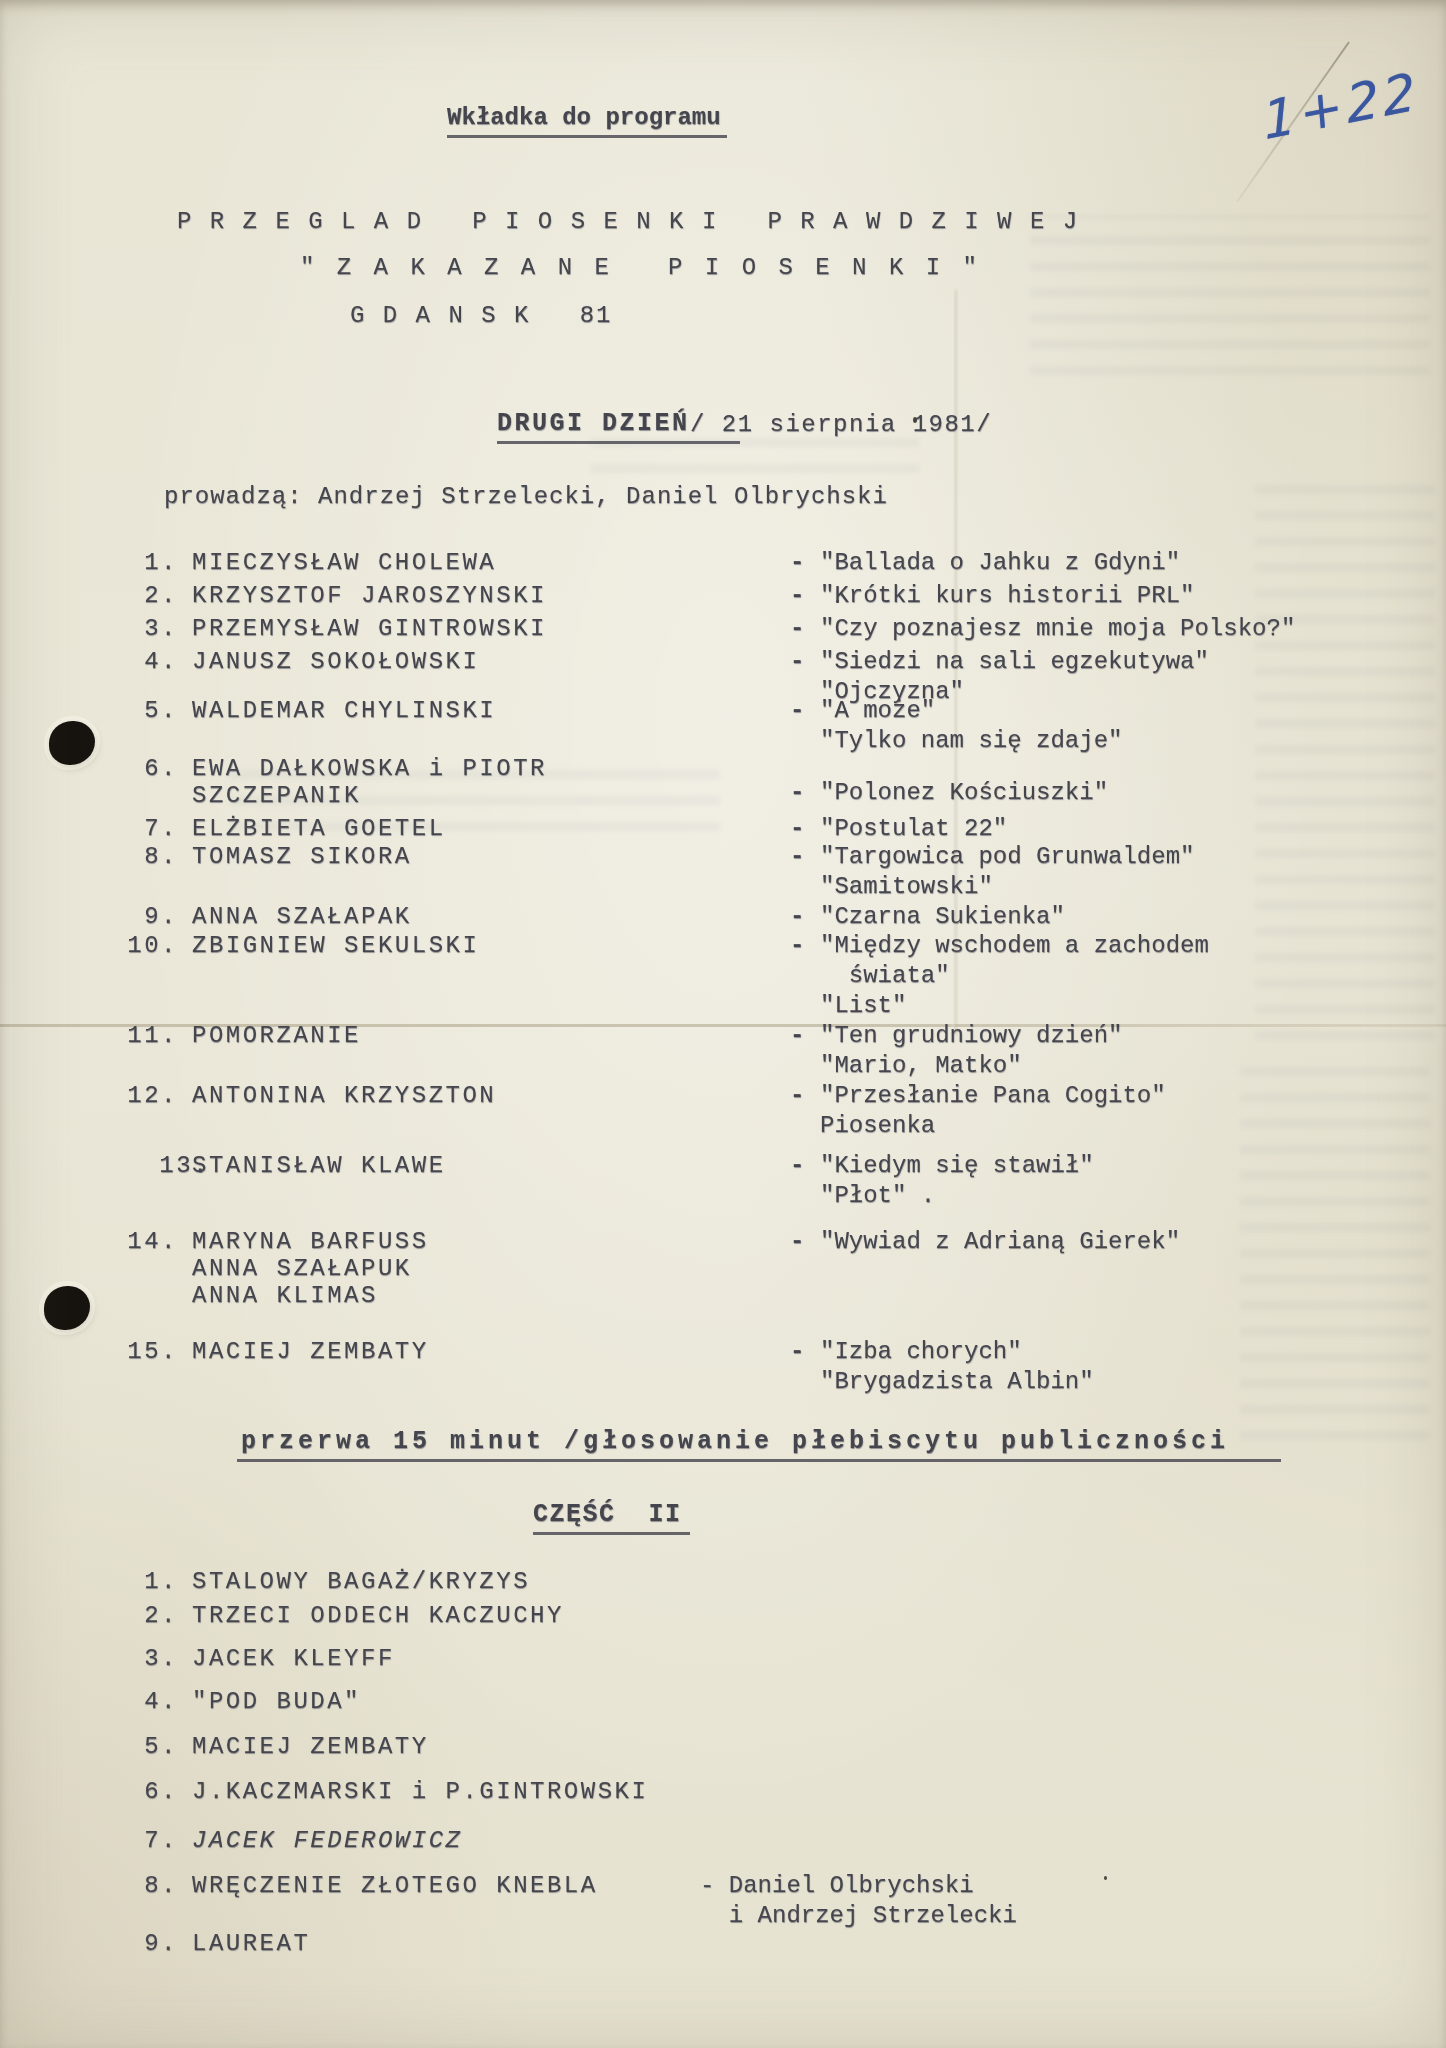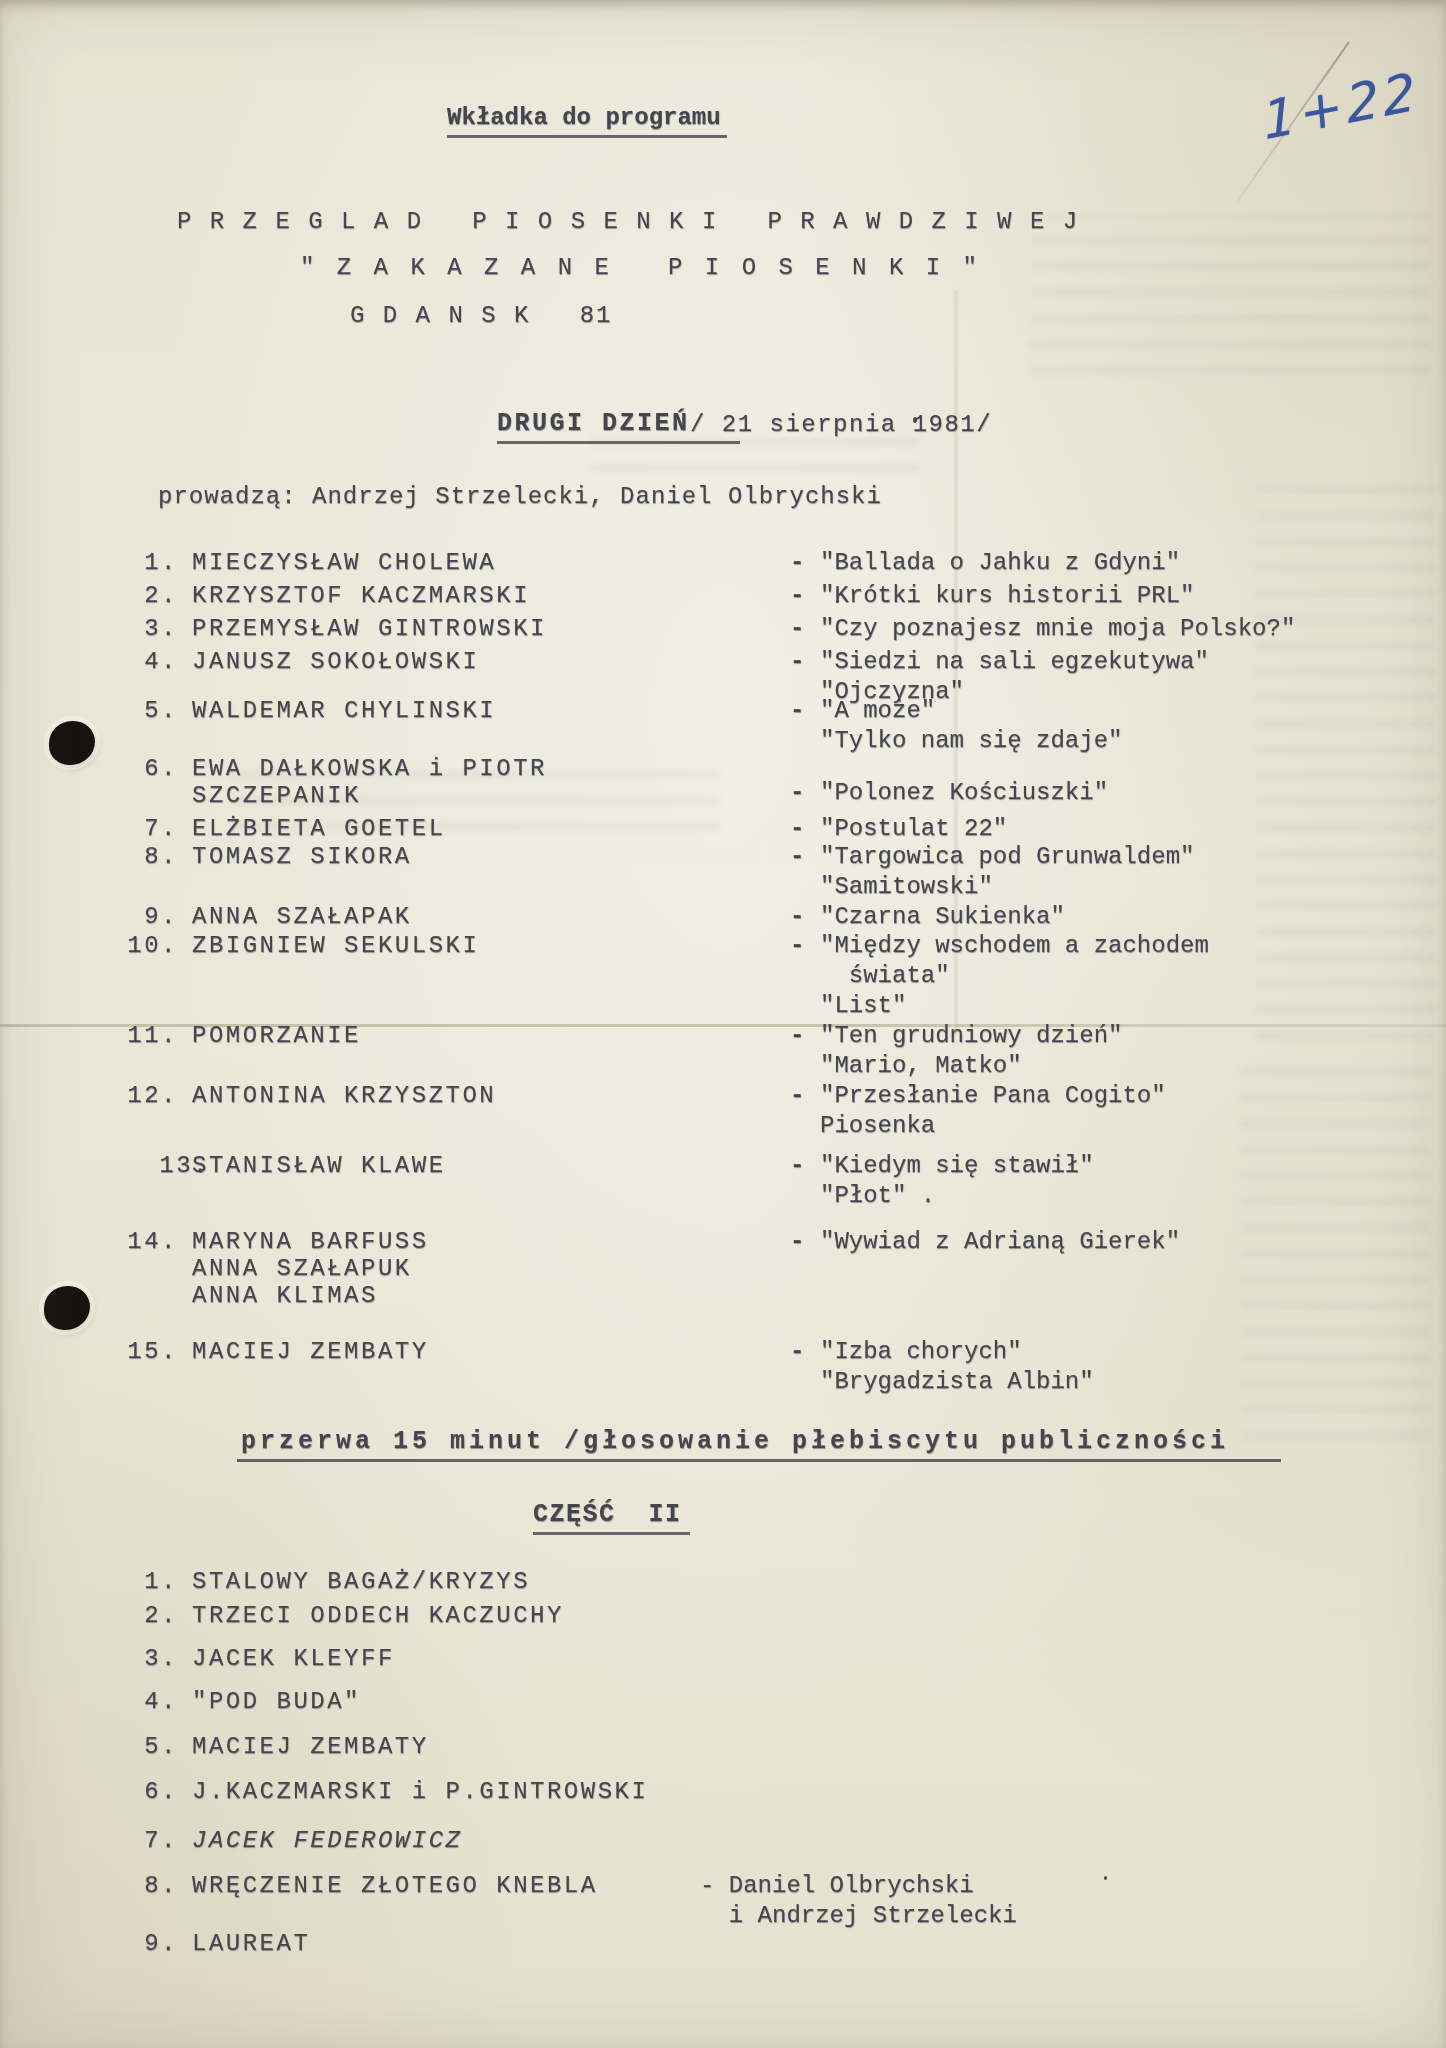--- a/index.html
+++ b/index.html
@@ -66,32 +66,32 @@
   <div class="t bold u" style="left:447px;top:104px;padding-right:6px;font-family:Liberation Mono, monospace;">Wkładka do programu</div>
   <div class="hand">1+22</div>
 
   <div class="t" style="left:177px;top:208px;letter-spacing:2px;">P R Z E G L A D   P I O S E N K I   P R A W D Z I W E J</div>
   <div class="t" style="left:300px;top:254px;letter-spacing:4px;">" Z A K A Z A N E   P I O S E N K I "</div>
   <div class="t" style="left:350px;top:302px;letter-spacing:2px;">G D A N S K   81</div>
 
   <div class="t bold u" style="left:497px;top:410px;letter-spacing:2.5px;padding-right:50px;font-size:25px;">DRUGI DZIEŃ</div>
   <div class="t" style="left:690px;top:411px;letter-spacing:1.5px;">/ 21 sierpnia 1981/</div>
 
-  <div class="t" style="left:158px;top:483px;letter-spacing:1px;">prowadzą: Andrzej Strzelecki, Daniel Olbrychski</div>
+  <div class="t" style="left:164px;top:483px;letter-spacing:1px;">prowadzą: Andrzej Strzelecki, Daniel Olbrychski</div>
 
   <div class="t bold u" style="left:237px;top:1428px;letter-spacing:4px;font-size:25px;padding-left:4px;padding-right:52px;">przerwa 15 minut /głosowanie płebiscytu publiczności</div>
 
   <div class="t bold u" style="left:533px;top:1501px;letter-spacing:1.5px;font-size:25px;padding-right:8px;">CZĘŚĆ  II</div>
 
 <div class="t nm num" style="left: 120px; top: 549px;">1.</div>
     <div class="t nm" style="left: 192px; top: 549px;">MIECZYSŁAW CHOLEWA</div>
     <div class="t bold" style="left: 790px; top: 549px;">-</div>
     <div class="t " style="left: 820px; top: 549px;">"Ballada o Jahku z Gdyni"</div>
     <div class="t nm num" style="left: 120px; top: 582px;">2.</div>
-    <div class="t nm" style="left: 192px; top: 582px;">KRZYSZTOF KACZMARSKI</div>
+    <div class="t nm" style="left: 192px; top: 582px;">KRZYSZTOF JAROSZYNSKI</div>
     <div class="t bold" style="left: 790px; top: 582px;">-</div>
     <div class="t " style="left: 820px; top: 582px;">"Krótki kurs historii PRL"</div>
     <div class="t nm num" style="left: 120px; top: 615px;">3.</div>
     <div class="t nm" style="left: 192px; top: 615px;">PRZEMYSŁAW GINTROWSKI</div>
     <div class="t bold" style="left: 790px; top: 615px;">-</div>
     <div class="t " style="left: 820px; top: 615px;">"Czy poznajesz mnie moja Polsko?"</div>
     <div class="t nm num" style="left: 120px; top: 648px;">4.</div>
     <div class="t nm" style="left: 192px; top: 648px;">JANUSZ SOKOŁOWSKI</div>
     <div class="t bold" style="left: 790px; top: 648px;">-</div>
     <div class="t " style="left: 820px; top: 648px;">"Siedzi na sali egzekutywa"</div>

